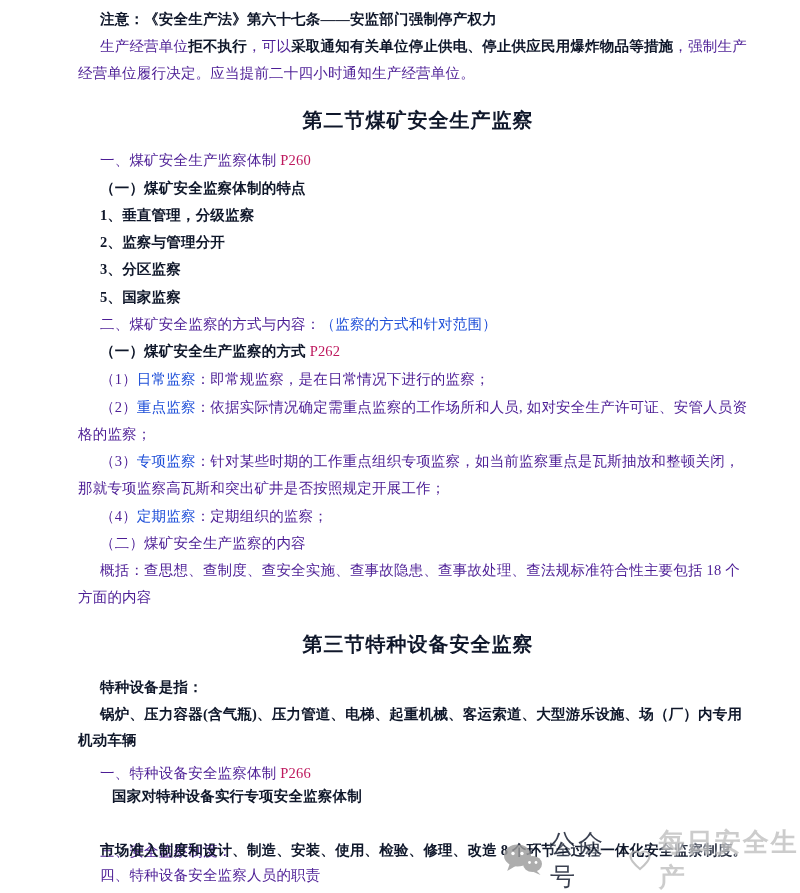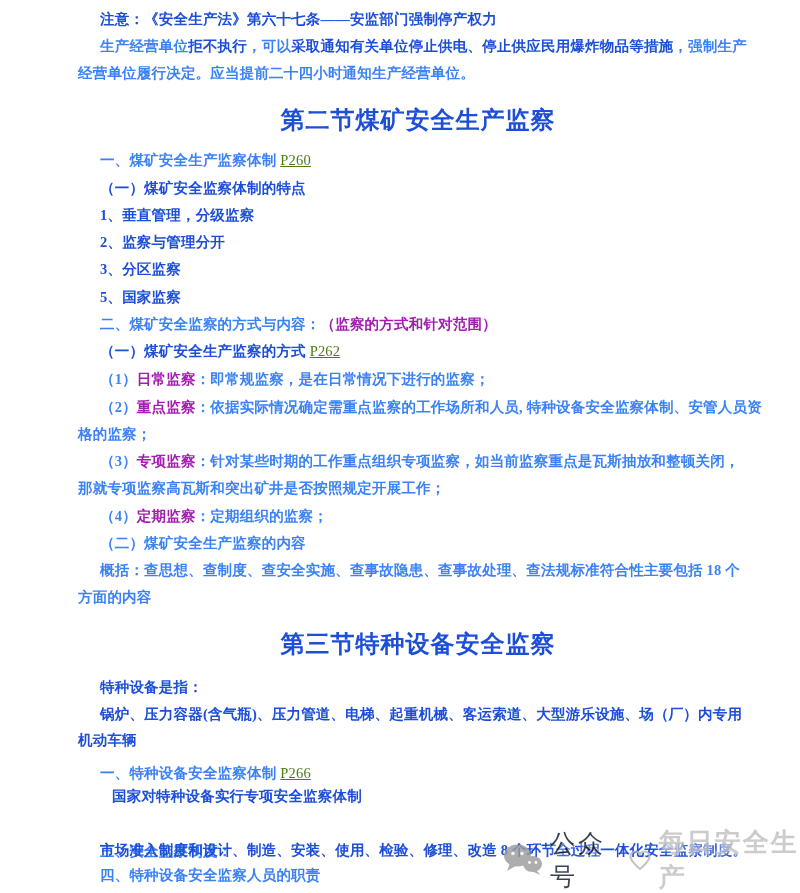--- a/index.html
+++ b/index.html
@@ -15,30 +15,30 @@
     white-space:nowrap;
     font-size:14.5px;
     line-height:22px;
     color:#2e2e2e;
     letter-spacing:0.2px;
   }
   .pos-indent{left:100px;}
   .pos-margin{left:78px;}
   .pos-center{left:78px;width:680px;text-align:center;}
   .line.heading{
-    font-size:24px;
+    font-size:20px;
     line-height:30px;
     font-weight:700;
     color:#141414;
     letter-spacing:1px;
   }
-  .s-reg{font-weight:700;color:#3b82f6;}
-  .s-bold{font-weight:700;color:#1d4ed8;font-family:Liberation Serif, serif;}
-  .s-red{font-weight:400;color:#4d7c0f;text-decoration:underline;}
-  .s-redbold{font-weight:700;color:#a21caf;}
+  .s-reg{font-weight:400;color:#4c1d95;}
+  .s-bold{font-weight:700;color:#0f172a;font-family:Liberation Serif, serif;}
+  .s-red{font-weight:400;color:#be185d;}
+  .s-redbold{font-weight:400;color:#1d4ed8;}
   .watermark{
     position:absolute;
     left:503px;top:840px;
     height:40px;
     display:flex;
     align-items:center;
     gap:7px;
     opacity:0.82;
     pointer-events:none;
     font-family:"Liberation Sans","DejaVu Sans",sans-serif;
@@ -70,21 +70,21 @@
       <div class="line pos-center heading" style="top: 105px;"><span class="s-bold">第二节煤矿安全生产监察</span></div>
       <div class="line pos-indent" style="top: 149px;"><span class="s-reg">一、煤矿安全生产监察体制 </span><span class="s-red">P260</span></div>
       <div class="line pos-indent" style="top: 177px;"><span class="s-bold">（一）煤矿安全监察体制的特点</span></div>
       <div class="line pos-indent" style="top: 204px;"><span class="s-bold">1、垂直管理，分级监察</span></div>
       <div class="line pos-indent" style="top: 231px;"><span class="s-bold">2、监察与管理分开</span></div>
       <div class="line pos-indent" style="top: 258px;"><span class="s-bold">3、分区监察</span></div>
       <div class="line pos-indent" style="top: 286px;"><span class="s-bold">5、国家监察</span></div>
       <div class="line pos-indent" style="top: 313px;"><span class="s-reg">二、煤矿安全监察的方式与内容：</span><span class="s-redbold">（监察的方式和针对范围）</span></div>
       <div class="line pos-indent" style="top: 340px;"><span class="s-bold">（一）煤矿安全生产监察的方式 </span><span class="s-red">P262</span></div>
       <div class="line pos-indent" style="top: 368px;"><span class="s-reg">（1）</span><span class="s-redbold">日常监察</span><span class="s-reg">：即常规监察，是在日常情况下进行的监察；</span></div>
-      <div class="line pos-indent" style="top: 396px;"><span class="s-reg">（2）</span><span class="s-redbold">重点监察</span><span class="s-reg">：依据实际情况确定需重点监察的工作场所和人员, 特种设备安全监察体制、安管人员资</span></div>
+      <div class="line pos-indent" style="top: 396px;"><span class="s-reg">（2）</span><span class="s-redbold">重点监察</span><span class="s-reg">：依据实际情况确定需重点监察的工作场所和人员, 如对安全生产许可证、安管人员资</span></div>
       <div class="line pos-margin" style="top: 423px;"><span class="s-reg">格的监察；</span></div>
       <div class="line pos-indent" style="top: 450px;"><span class="s-reg">（3）</span><span class="s-redbold">专项监察</span><span class="s-reg">：针对某些时期的工作重点组织专项监察，如当前监察重点是瓦斯抽放和整顿关闭，</span></div>
       <div class="line pos-margin" style="top: 477px;"><span class="s-reg">那就专项监察高瓦斯和突出矿井是否按照规定开展工作；</span></div>
       <div class="line pos-indent" style="top: 505px;"><span class="s-reg">（4）</span><span class="s-redbold">定期监察</span><span class="s-reg">：定期组织的监察；</span></div>
       <div class="line pos-indent" style="top: 532px;"><span class="s-reg">（二）煤矿安全生产监察的内容</span></div>
       <div class="line pos-indent" style="top: 559px;"><span class="s-reg">概括：查思想、查制度、查安全实施、查事故隐患、查事故处理、查法规标准符合性主要包括 18 个</span></div>
       <div class="line pos-margin" style="top: 586px; text-align: right;"><span class="s-reg">方面的内容</span></div>
       <div class="line pos-center heading" style="top: 629px;"><span class="s-bold">第三节特种设备安全监察</span></div>
       <div class="line pos-indent" style="top: 676px;"><span class="s-bold">特种设备是指：</span></div>
       <div class="line pos-indent" style="top: 703px;"><span class="s-bold">锅炉、压力容器(含气瓶)、压力管道、电梯、起重机械、客运索道、大型游乐设施、场（厂）内专用</span></div>

